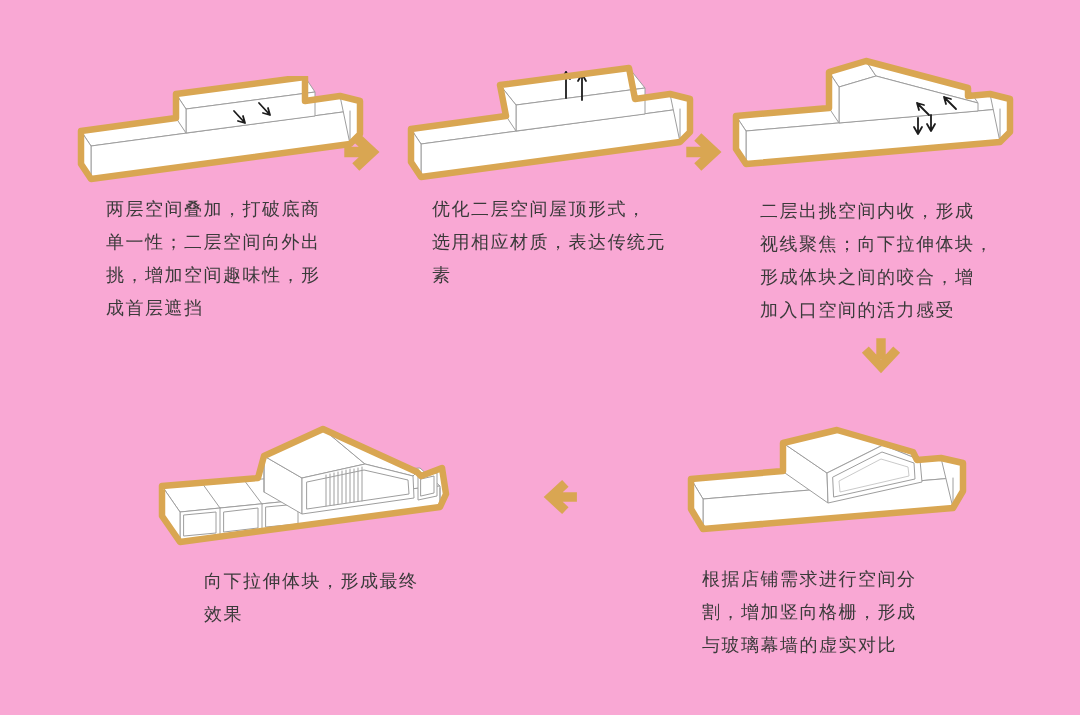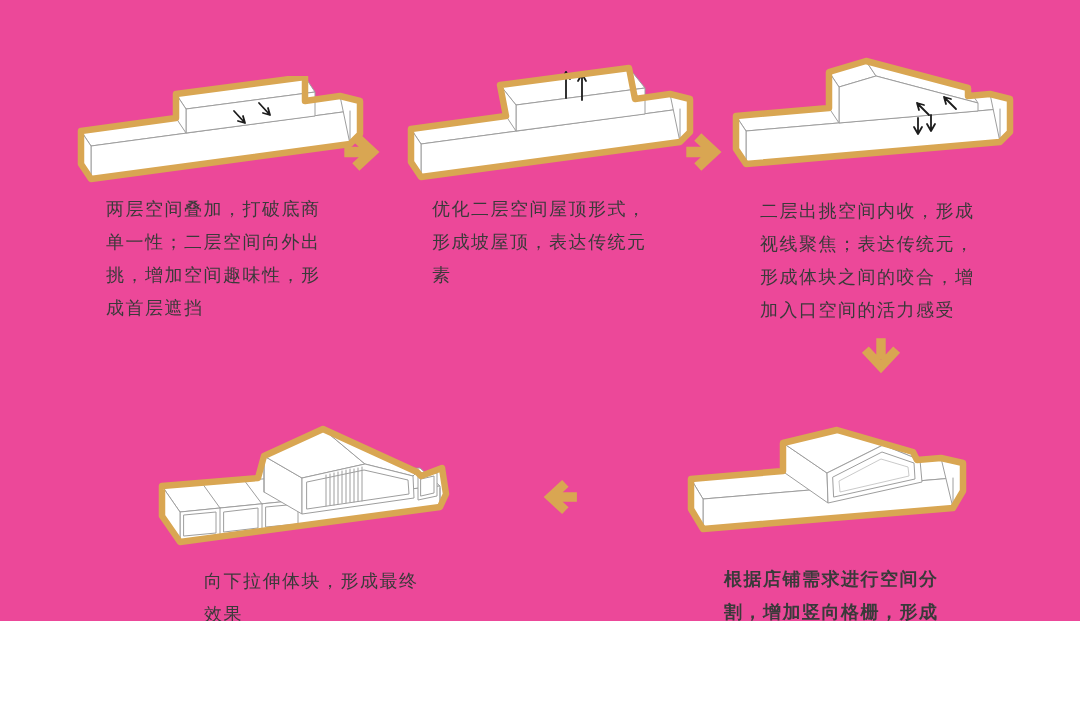--- a/index.html
+++ b/index.html
@@ -1,17 +1,17 @@
 <!DOCTYPE html>
 <html><head>
 <meta charset="utf-8">
 <style>
   html,body{margin:0;padding:0;background:#ffffff;}
   .canvas{
-    position:relative;width:1080px;height:621px;background:#ec4899;overflow:hidden;
+    position:relative;width:1080px;height:715px;background:#f9a8d4;overflow:hidden;
     font-family:"DejaVu Sans","Liberation Sans",sans-serif;
   }
   .abs{position:absolute;}
   .caption{
     position:absolute;
     font-size:18px;line-height:33px;letter-spacing:1.5px;
     color:#3a3a3a;white-space:pre-line;
   }
   
   .face{fill:#ffffff;stroke:#9e9e9e;stroke-width:1;stroke-linejoin:round;}
@@ -62,21 +62,21 @@
     <polygon class="face" points="102,21 231,4 247,24 118,41"></polygon>
     <polygon class="face" points="118,41 247,24 247,50 118,67"></polygon>
     <polygon class="face" points="102,21 118,41 118,67 108,52"></polygon>
     <g>
       <path class="blk" d="M168,34 L168,8 M168,8 L164,15 M168,8 L172,15"></path>
       <path class="blk" d="M184,36 L184,10 M184,10 L180,17 M184,10 L188,17"></path>
     </g>
     <path class="gold" d="M13,65 L108,52 L102,21 L231,4 L237,35 L272,30 L292,35 L292,68 L282,78 L23,113 L13,98 Z"></path>
   </svg>
   <div class="caption" style="left:432px;top:192px;width:252px;">优化二层空间屋顶形式，
-形成坡屋顶，表达传统元
+选用相应材质，表达传统元
 素</div>
 
   <svg class="abs" style="left:684px;top:132px;" width="46" height="40" viewBox="0 0 40 34">
     <path class="goldarrow" d="M2,17 L22,17 M12,4 L26,17 L12,30"></path>
   </svg>
 
   <svg class="abs" style="left:722px;top:56px;" width="296" height="142" viewBox="0 0 296 142">
     <path class="under" d="M14,60 L107,52 L107,16 L144,5 L246,32 L246,40 L268,38 L288,43 L288,76 L278,86 L24,108 L14,93 Z"></path>
     <polygon class="face" points="14,60 268,38 278,53 24,75"></polygon>
     <polygon class="face" points="24,75 278,53 278,86 24,108"></polygon>
@@ -89,21 +89,21 @@
     <polygon class="face" points="107,16 117,31 117,67 107,52"></polygon>
     <g>
       <path class="blk" d="M207,59 L195,47 M195,47 L202,49 M195,47 L197,54"></path>
       <path class="blk" d="M234,53 L222,41 M222,41 L229,43 M222,41 L224,48"></path>
       <path class="blk" d="M196,62 L196,78 M196,78 L192,71 M196,78 L200,71"></path>
       <path class="blk" d="M209,59 L209,75 M209,75 L205,68 M209,75 L213,68"></path>
     </g>
     <path class="gold" d="M14,60 L107,52 L107,16 L144,5 L246,32 L246,40 L268,38 L288,43 L288,76 L278,86 L24,108 L14,93 Z"></path>
   </svg>
   <div class="caption" style="left:760px;top:194px;width:256px;">二层出挑空间内收，形成
-视线聚焦；表达传统元，
+视线聚焦；向下拉伸体块，
 形成体块之间的咬合，增
 加入口空间的活力感受</div>
 
   <svg class="abs" style="left:858px;top:336px;" width="46" height="44" viewBox="0 0 44 42">
     <path class="goldarrow" d="M22,2 L22,22 M7,13 L22,29 L37,13"></path>
   </svg>
 
   <svg class="abs" style="left:683px;top:403px;" width="290" height="150" viewBox="0 0 290 150">
     <path class="under" d="M8,76 L100,68 L100,40 L154,27 L230,49 L234,57 L258,55 L280,60 L280,88 L270,105 L20,126 L8,106 Z"></path>
     <polygon class="face" points="8,76 258,55 270,75 20,96"></polygon>
@@ -112,21 +112,21 @@
     <polygon class="face" points="258,55 280,60 280,88 270,105"></polygon>
     <line class="thin" x1="270" y1="75" x2="270" y2="105"></line>
     <polygon class="face" points="100,40 144,70 145,100 102,70"></polygon>
     <polygon class="face" points="100,40 154,27 200,42 144,70"></polygon>
     <polygon class="face" points="154,27 230,49 237,57 200,42"></polygon>
     <polygon class="face" points="144,70 200,42 237,57 239,79 145,100"></polygon>
     <polygon class="thin" points="150,74 199,49 231,60 232,76 151,94"></polygon>
     <polygon class="faint" points="156,78 198,56 225,64 226,73 157,89"></polygon>
     <path class="gold" d="M8,76 L100,68 L100,40 L154,27 L230,49 L234,57 L258,55 L280,60 L280,88 L270,105 L20,126 L8,106 Z"></path>
   </svg>
-  <div class="caption" style="left:724px;top:562px;width:256px;font-weight:bold;">根据店铺需求进行空间分
+  <div class="caption" style="left:702px;top:562px;width:256px;">根据店铺需求进行空间分
 割，增加竖向格栅，形成
 与玻璃幕墙的虚实对比</div>
 
   <svg class="abs" style="left:536px;top:476px;" width="44" height="42" viewBox="0 0 40 40">
     <path class="goldarrow" d="M38,20 L18,20 M27,7 L13,20 L27,33"></path>
   </svg>
 
   <svg class="abs" style="left:150px;top:412px;" width="300" height="152" viewBox="0 0 300 152">
     <path class="under" d="M12,74 L108,66 L114,44 L173,17 L267,60 L271,64 L292,56 L296,82 L290,95 L30,130 L12,104 Z"></path>
     <polygon class="face" points="12,74 270,56 290,74 30,100"></polygon>

